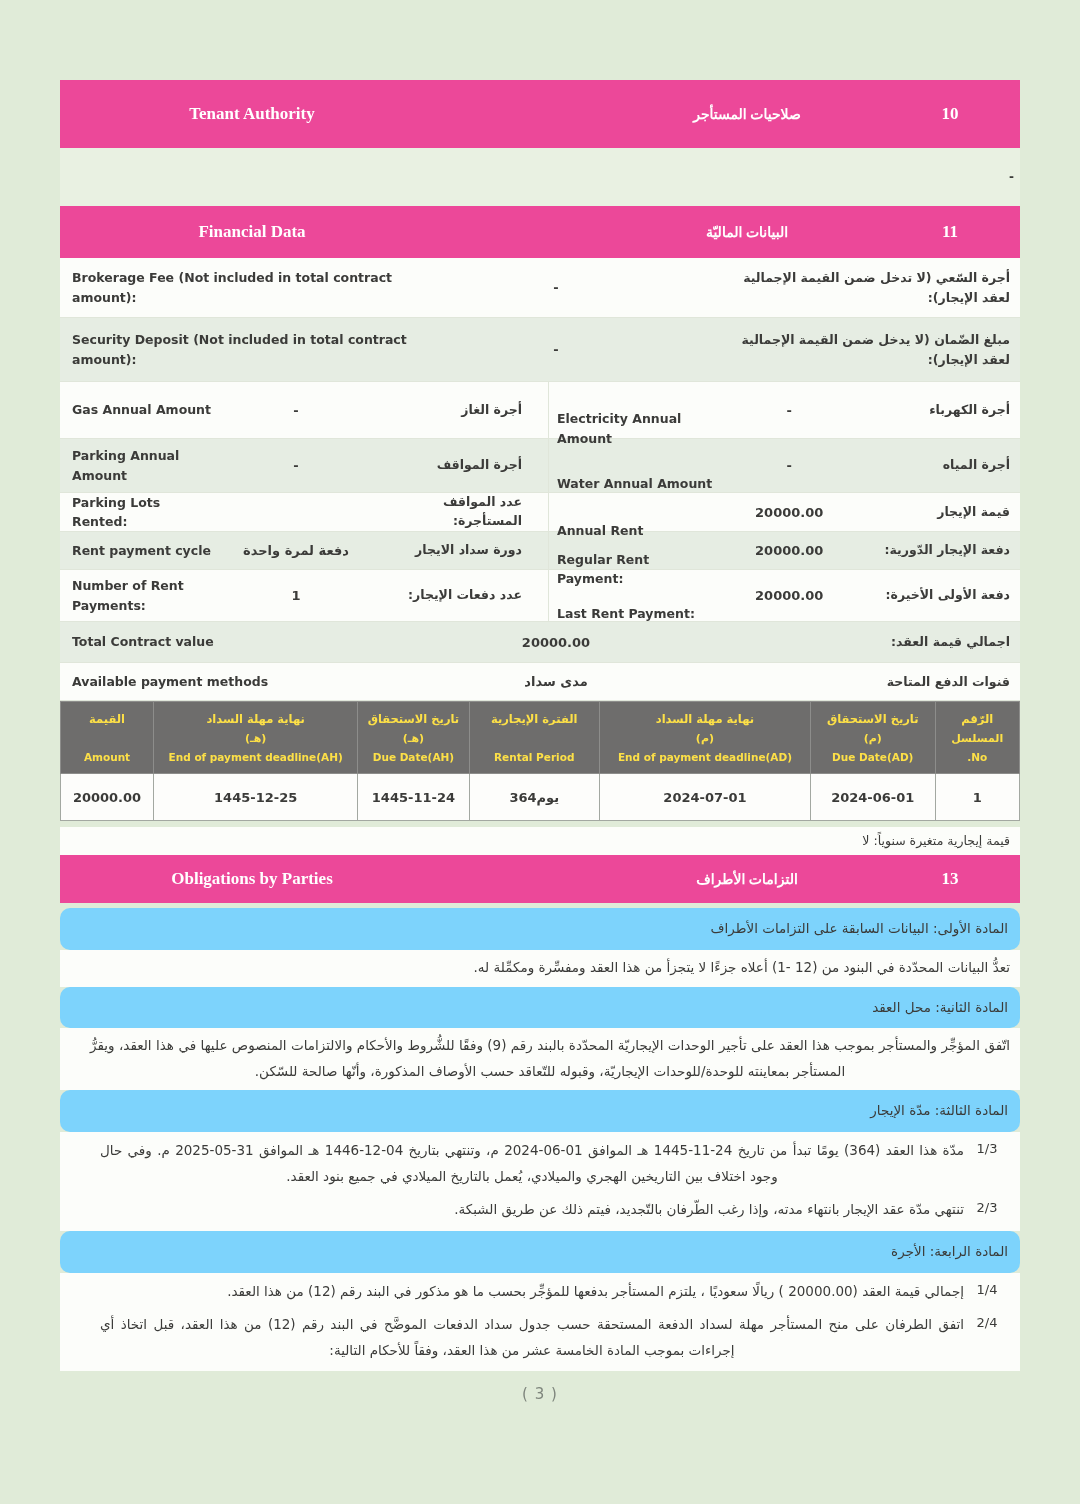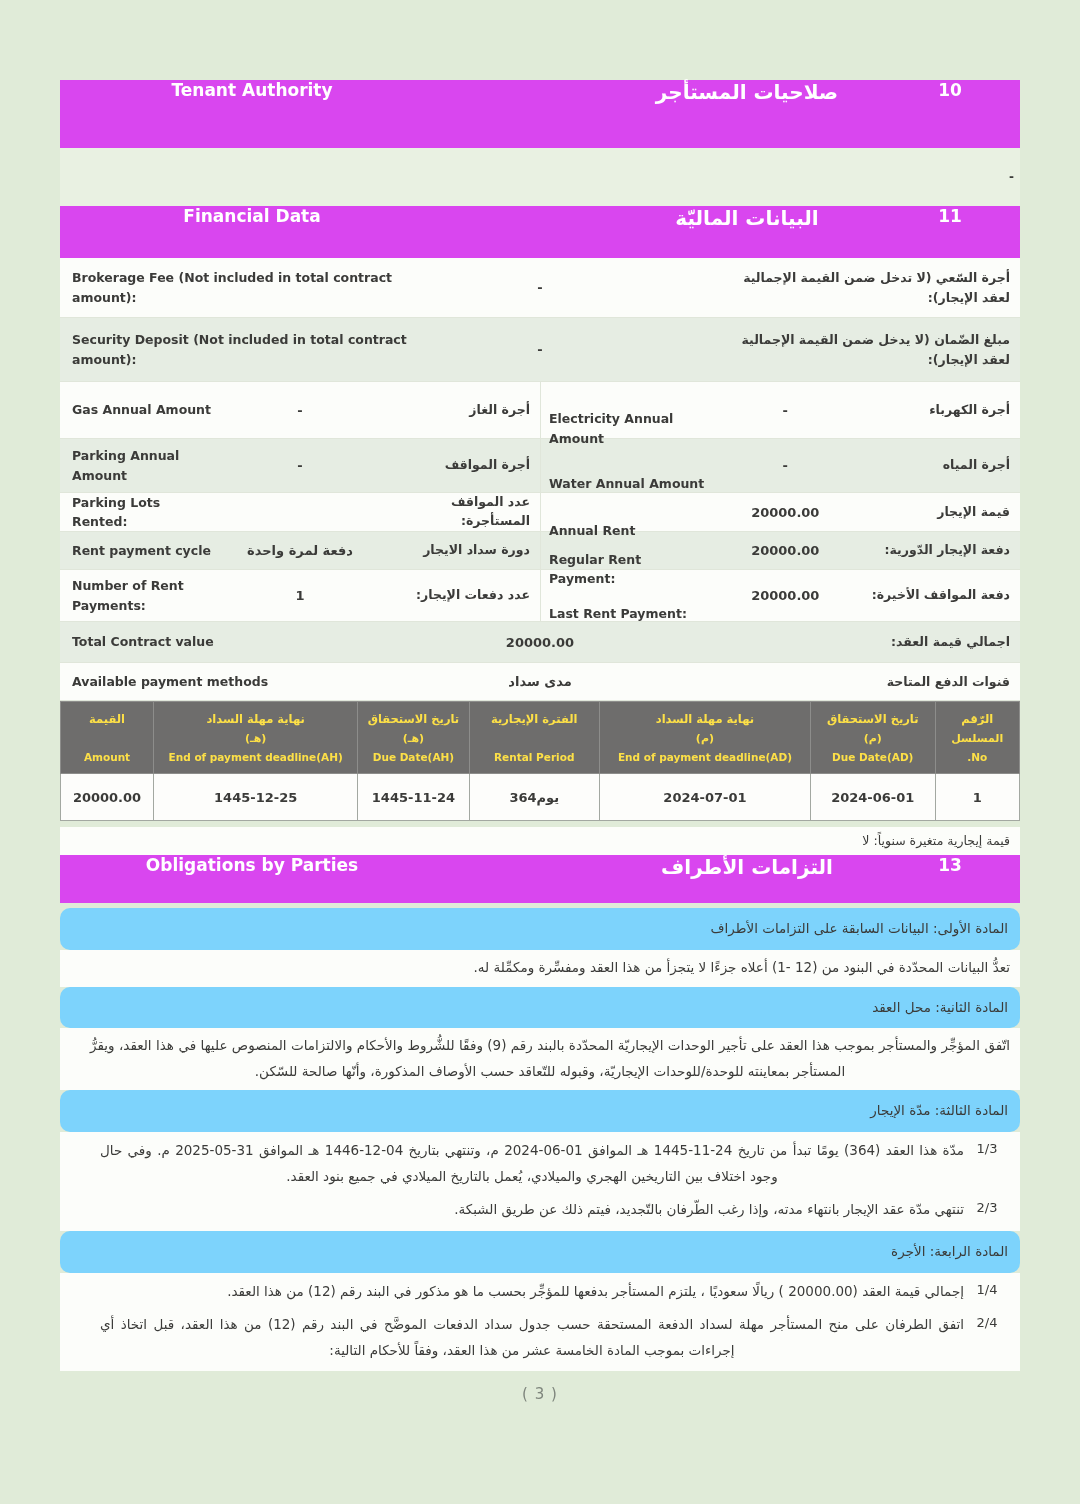--- a/index.html
+++ b/index.html
@@ -2,32 +2,32 @@
 <html><head>
 <meta charset="utf-8">
 <style>
   html,body{margin:0;padding:0;}
   .page{
     width:1080px;height:1504px;box-sizing:border-box;
     background:#e0ebd8;padding:80px 60px 0 60px;overflow:hidden;
     font-family:"DejaVu Sans", sans-serif;color:#3b3b39;
   }
   
-  .sec-header{display:flex;background:#d946ef;color:#ffffff;}
+  .sec-header{display:flex;align-items:center;background:#ec4899;color:#ffffff;font-family:Liberation Serif, serif;}
   .sec-en{width:40%;text-align:center;font-weight:700;font-size:17px;}
   .sec-ar{flex:1;display:flex;justify-content:center;padding-left:170px;
-          font-weight:700;font-size:20px;direction:rtl;}
+          font-weight:700;font-size:14px;direction:rtl;}
   .sec-no{width:140px;text-align:center;font-weight:700;font-size:17px;}
   
   .strip{height:58px;background:#e9f1e2;display:flex;align-items:center;
          justify-content:flex-end;padding-right:6px;box-sizing:border-box;
          font-weight:700;font-size:12px;color:#3b3b39;}
   
   .fin-row{display:flex;align-items:center;background:#fcfdfa;
-           border-bottom:1px solid #e0e6da;font-size:12.5px;box-sizing:border-box;}
+           border-bottom:1px solid #e0e6da;font-size:12.5px;box-sizing:border-box;gap:16px;}
   .fin-row.tint{background:#e6ede3;}
   .f-en{width:40%;padding-left:12px;padding-right:30px;font-weight:600;
         line-height:1.6;box-sizing:border-box;}
   .f-val{width:20%;text-align:center;font-weight:700;font-size:13px;}
   .f-ar{width:32%;margin-left:auto;direction:rtl;text-align:right;
         padding-right:10px;font-weight:600;line-height:1.6;box-sizing:border-box;}
   .half{width:50%;display:flex;align-items:center;height:100%;box-sizing:border-box;}
   .half + .half{border-left:1px solid #e0e6da;}
   .h-en{width:33%;padding-left:12px;font-weight:600;line-height:1.55;box-sizing:border-box;}
   .rhalf .h-en{width:35%;padding-left:8px;margin-top:37px;}
@@ -146,21 +146,21 @@
 
   <div class="fin-row" style="height:52px">
     <div class="half">
       <div class="h-en">Number of Rent Payments:</div>
       <div class="h-val">1</div>
       <div class="h-ar">عدد دفعات الإيجار:</div>
     </div>
     <div class="half rhalf">
       <div class="h-en">Last Rent Payment:</div>
       <div class="h-val">20000.00</div>
-      <div class="h-ar">دفعة المواقف الأخيرة:</div>
+      <div class="h-ar">دفعة الأولى الأخيرة:</div>
     </div>
   </div>
 
   <div class="fin-row tint" style="height:41px">
     <div class="f-en">Total Contract value</div>
     <div class="f-val">20000.00</div>
     <div class="f-ar">اجمالي قيمة العقد:</div>
   </div>
 
   <div class="fin-row" style="height:38px">

